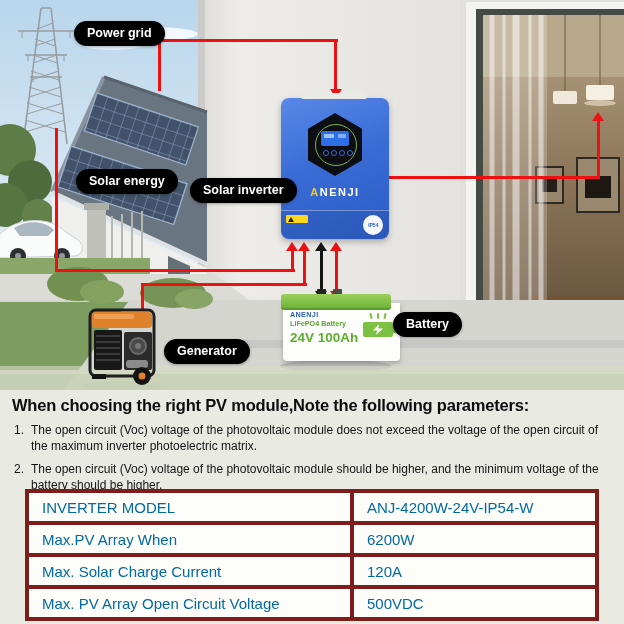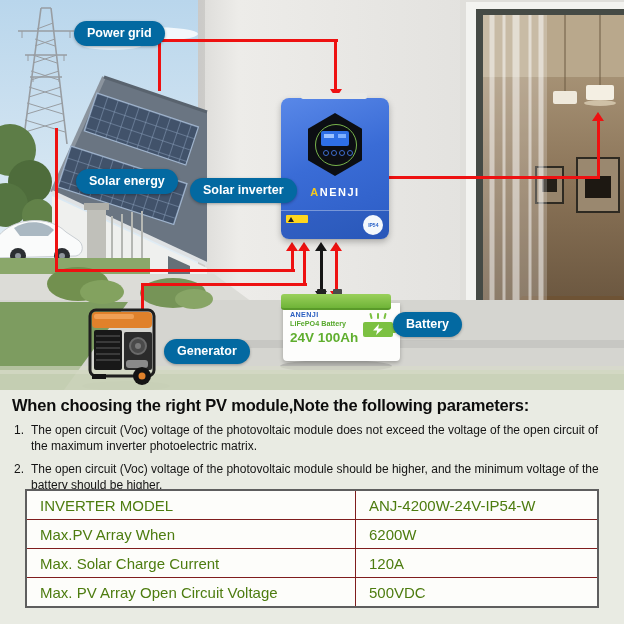--- a/index.html
+++ b/index.html
@@ -10,21 +10,21 @@
   
   .ln{position:absolute;background:#ee1111;z-index:5;}
   .ln.black{background:#151515;}
   .arr{position:absolute;width:0;height:0;z-index:6;}
   .arr.up{border-left:6px solid transparent;border-right:6px solid transparent;border-bottom:9px solid #ee1111;}
   .arr.down{border-left:6px solid transparent;border-right:6px solid transparent;border-top:9px solid #ee1111;}
   .arr.up.black{border-bottom-color:#151515;}
   .arr.down.black{border-top-color:#151515;}
 
   
-  .pill{position:absolute;z-index:20;background:#0369a1;color:#fff;font-weight:700;
+  .pill{position:absolute;z-index:20;background:#000000;color:#fff;font-weight:700;
         font-size:12.5px;line-height:1;padding:6px 13px;border-radius:16px;
         box-shadow:0 1px 3px rgba(0,0,0,.3);white-space:nowrap;text-align:center;}
 
   
   #inverter{position:absolute;left:281px;top:98px;width:108px;height:141px;z-index:8;
             border-radius:8px;background:linear-gradient(160deg,#5988e8 0%,#3a6cd6 45%,#2c5cc4 100%);
             box-shadow:0 3px 6px rgba(0,0,0,.25);}
   #inverter::before{content:"";position:absolute;left:20px;top:-5px;width:66px;height:6px;
             background:#e9e9e6;border-radius:2px;}
   .hex{position:absolute;left:27px;top:15px;width:54px;height:63px;background:#0c0e13;
@@ -73,21 +73,21 @@
 
   
   #info{position:absolute;left:0;top:390px;width:624px;height:270px;background:#e9ebe3;z-index:3;}
   .heading{position:absolute;left:12px;top:6px;width:606px;font-size:16.5px;font-weight:700;color:#0d0d0d;letter-spacing:-.2px;}
   .points{position:absolute;left:14px;top:33px;width:600px;}
   .point{display:flex;margin-bottom:7px;color:#141414;font-size:12px;line-height:1.33;}
   .pnum{width:17px;flex:none;}
   .ptext{flex:1;}
   .spec-table{position:absolute;left:25px;top:99px;width:574px;border-collapse:collapse;
               border:2px solid #5e5e5e;background:#fdfdfa;}
-  .spec-table td{border:1px solid #7f1d1d;height:28px;font-size:15px;color:#4d7c0f;padding:0 0 0 13px;}
+  .spec-table td{border:4px solid #7f1d1d;height:28px;font-size:15px;color:#0369a1;padding:0 0 0 13px;}
   .spec-table td.val{width:228px;}
 </style>
 </head>
 <body>
 
 <div id="canvas">
 
   <svg id="scene-svg" width="624" height="390" viewBox="0 0 624 390">
     <defs>
       <linearGradient id="sky" x1="0" y1="0" x2="0" y2="1">

